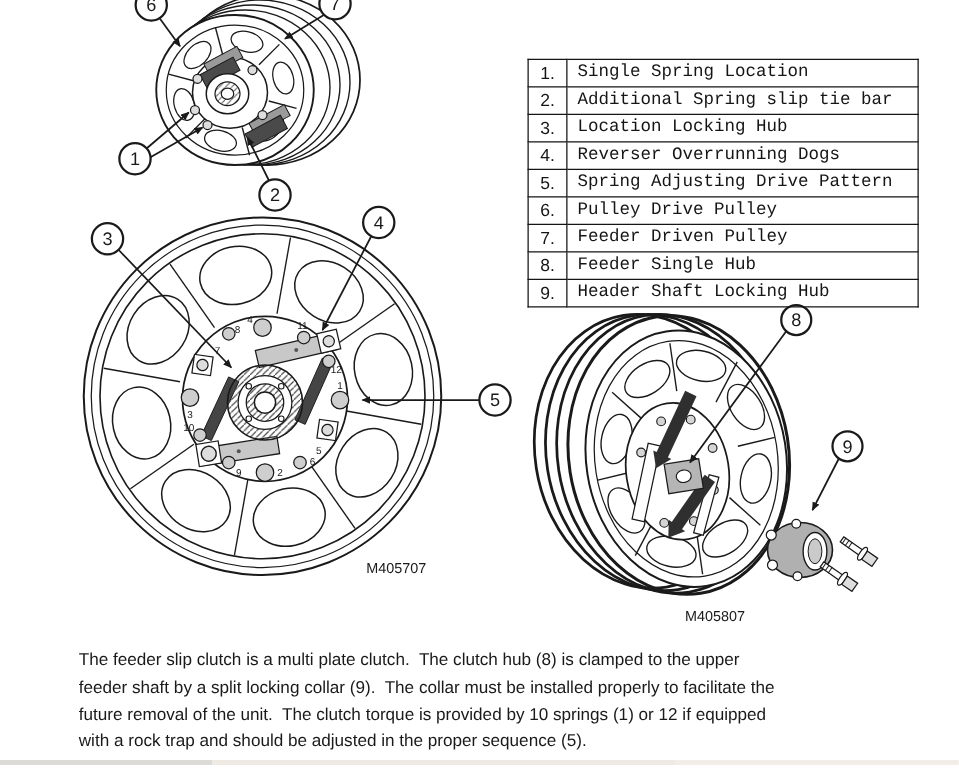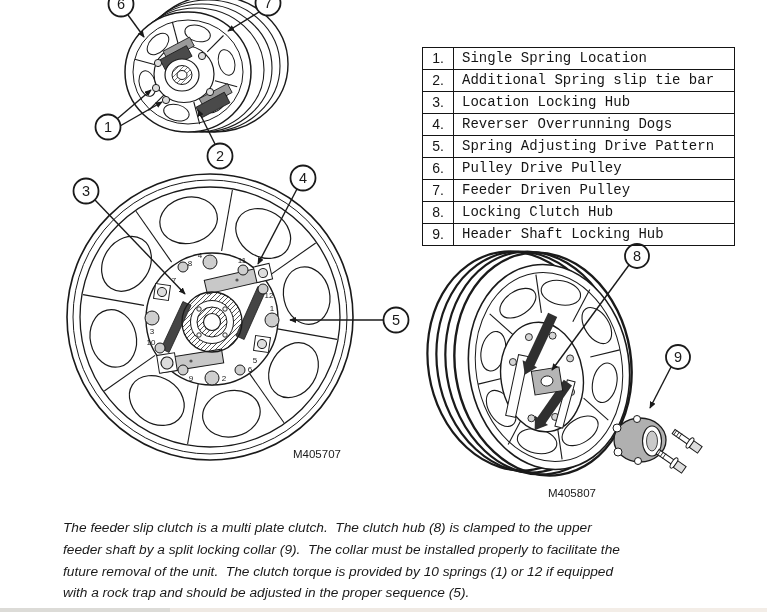--- a/index.html
+++ b/index.html
@@ -7,21 +7,21 @@
        font-family:"Liberation Sans", sans-serif;color:#151515;}
   svg{position:absolute;overflow:hidden;}
   
   .legend{position:absolute;left:422px;top:47px;border-collapse:collapse;}
   .legend td{border:1.6px solid #151515;height:21px;padding:0;
              font-size:14px;line-height:15px;vertical-align:middle;}
   .legend td.num{width:26px;text-align:center;padding:0 2px;}
   .legend td.lbl{width:268px;padding-left:8px;padding-right:4px;font-family:Liberation Mono, monospace;}
   
   .caption{position:absolute;left:63px;top:517px;width:650px;
-           font-size:13.7px;line-height:21.8px;white-space:pre-wrap;color:#1a1a1a;font-style:italic;}
+           font-size:13.7px;line-height:21.8px;white-space:pre-wrap;color:#1a1a1a;}
   
   .stripe{position:absolute;top:608px;height:4px;}
   .stripe.s1{left:0;width:170px;background:#dcdbd7;}
   .stripe.s2{left:170px;width:370px;background:#efe9e3;}
   .stripe.s3{left:540px;width:227px;background:#f3ede7;}
   text{font-family:"Liberation Sans", sans-serif;}
   .callout-circle{fill:#ffffff;stroke:#1a1a1a;stroke-width:1.8;}
   .callout-num{font-size:14.5px;fill:#1a1a1a;text-anchor:middle;}
   .leader{stroke:#1a1a1a;stroke-width:1.4;fill:none;}
   .ln{stroke:#1a1a1a;fill:none;}
@@ -379,21 +379,21 @@
     <tr>
       <td class="num">6.</td>
       <td class="lbl">Pulley Drive Pulley</td>
     </tr>
     <tr>
       <td class="num">7.</td>
       <td class="lbl">Feeder Driven Pulley</td>
     </tr>
     <tr>
       <td class="num">8.</td>
-      <td class="lbl">Locking Clutch Hub</td>
+      <td class="lbl">Feeder Single Hub</td>
     </tr>
     <tr>
       <td class="num">9.</td>
       <td class="lbl">Header Shaft Locking Hub</td>
     </tr>
   </tbody>
 </table>
 
 <div class="caption">The feeder slip clutch is a multi plate clutch.  The clutch hub (8) is clamped to the upper
 feeder shaft by a split locking collar (9).  The collar must be installed properly to facilitate the

